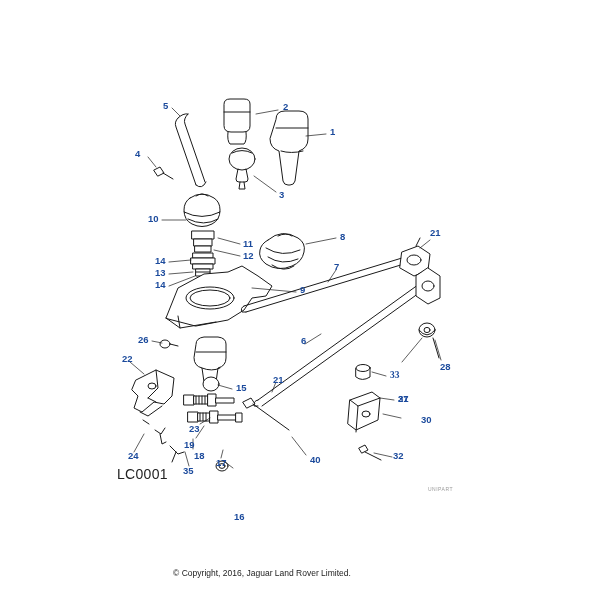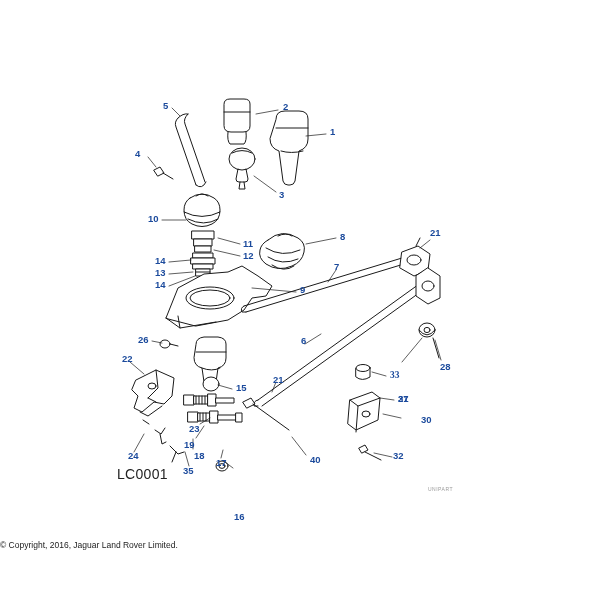--- a/index.html
+++ b/index.html
@@ -51,22 +51,23 @@
     left: 428px;
     top: 486px;
     font-size: 5px;
     color: #9a9a9a;
     font-family: "Liberation Sans", sans-serif;
     letter-spacing: 0.5px;
   }
   #copyright {
     position: absolute;
     left: 0;
-    top: 540px;
+    top: 568px;
     width: 524px;
+    text-align: center;
     font-size: 8.5px;
     color: #222;
     font-family: "Liberation Sans", sans-serif;
   }
 </style>
 </head>
 <body>
 
 <div id="diagram-root">
 

